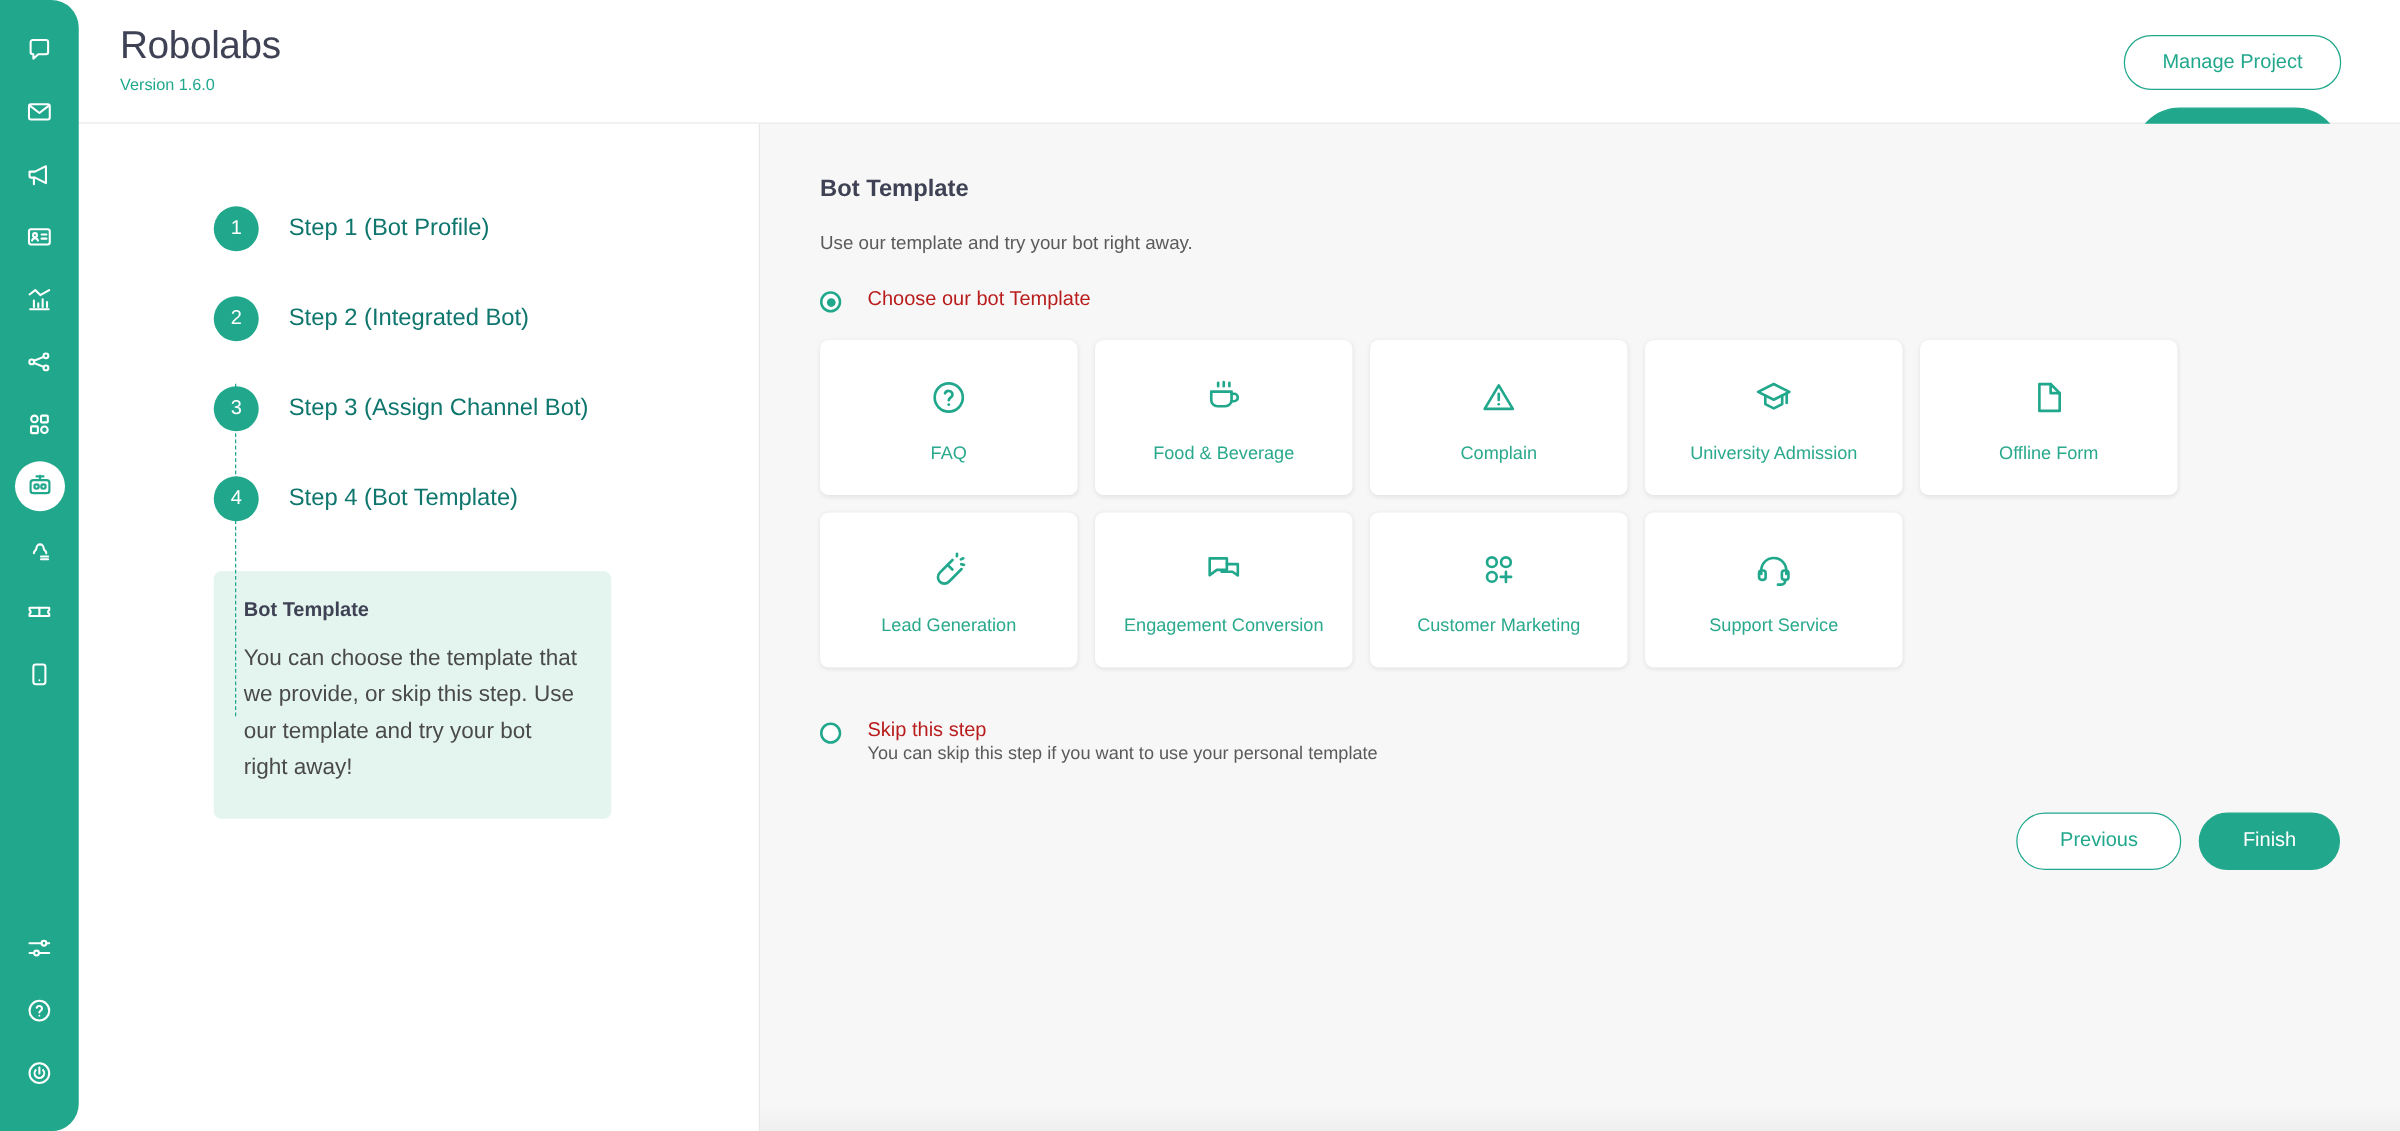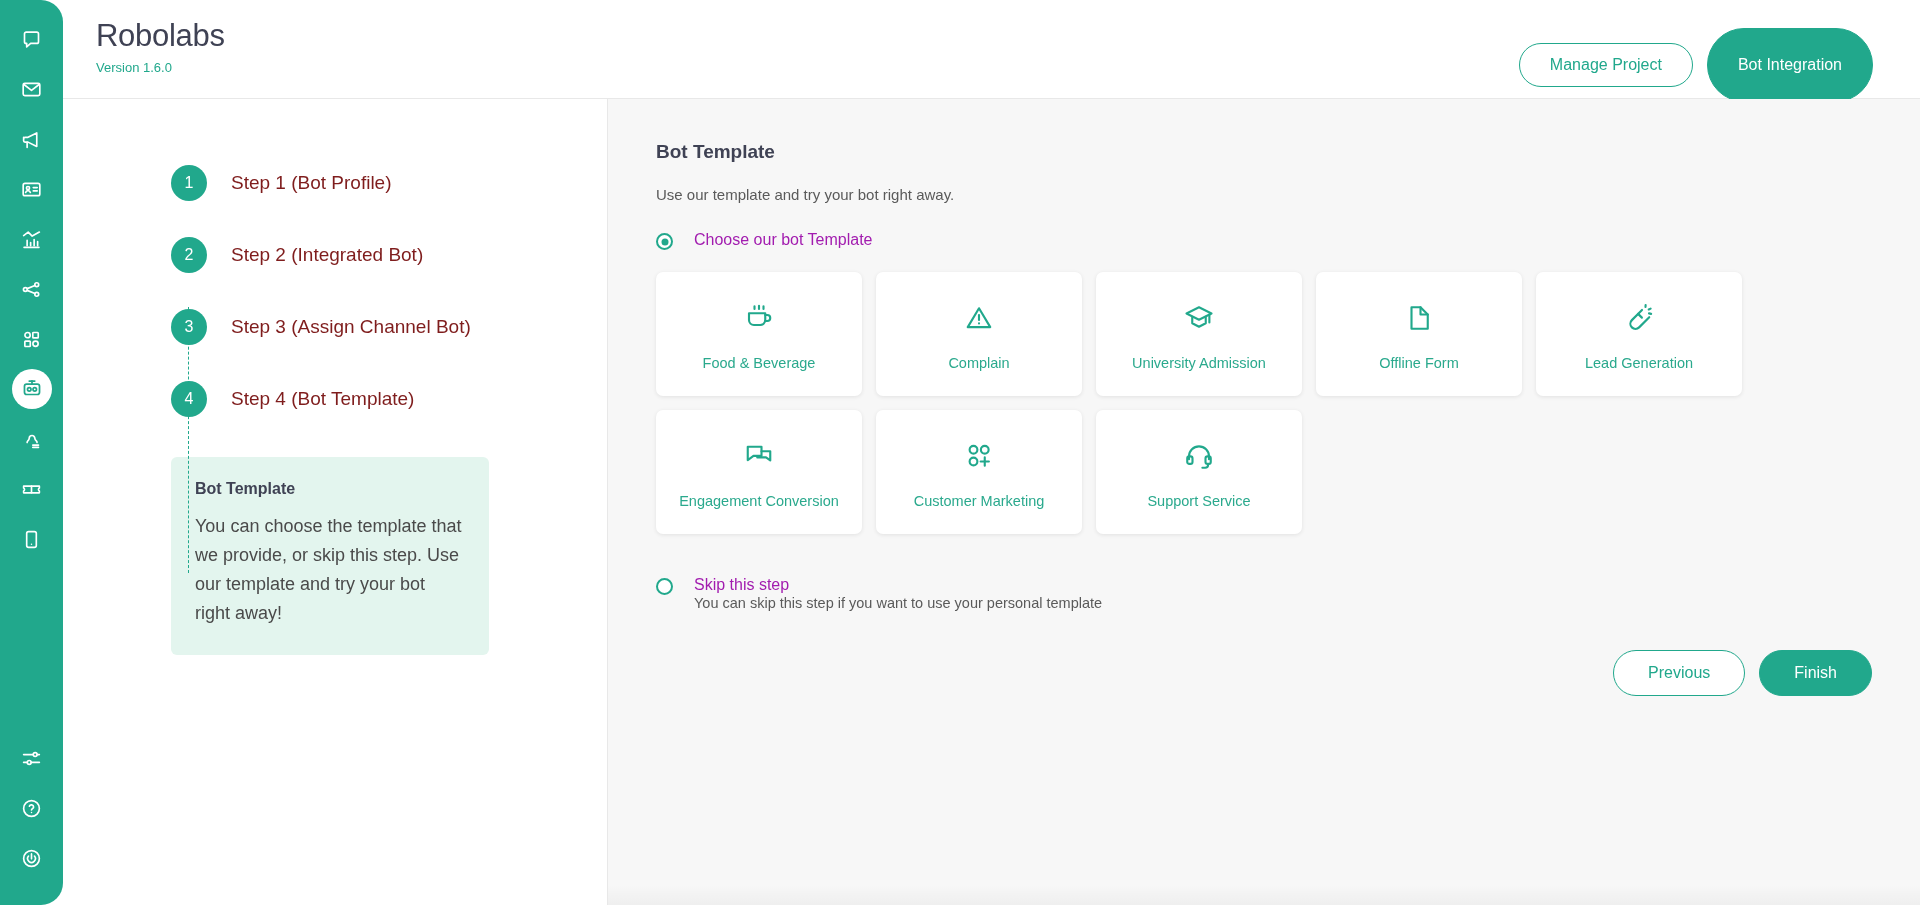--- a/index.html
+++ b/index.html
@@ -46,21 +46,21 @@
     background: #ffffff;
     position: relative;
   }
   .brand { display: flex; flex-direction: column; }
   .brand-title {
     font-size: 31px; font-weight: 400; color: #3f4254; line-height: 1.15;
     letter-spacing: -0.3px;
     text-align: right;
   }
   .brand-version { font-size: 13px; color: #21a88c; margin-top: 6px; }
-  .topbar-actions { margin-left: auto; display: flex; gap: 14px; align-items: center; padding-top: 10px; }
+  .topbar-actions { margin-left: auto; display: flex; gap: 14px; align-items: flex-end; padding-top: 10px; flex-direction: column; }
   .btn {
     font-size: 16px; font-family: "Liberation Sans", sans-serif;
     border-radius: 999px; cursor: pointer; line-height: 1;
     padding: 12px 26px; white-space: nowrap;
   }
   .btn-outline {
     background: #ffffff; color: #21a88c; border: 1px solid #21a88c;
   }
   .btn-solid {
     background: #21a88c; color: #ffffff; border: 1px solid #21a88c;
@@ -81,21 +81,21 @@
   .step-row {
     display: flex; align-items: center; position: relative;
     height: 72px; cursor: pointer;
   }
   .step-dot {
     width: 36px; height: 36px; border-radius: 50%;
     background: #21a88c; color: #fff;
     font-size: 16px; display: flex; align-items: center; justify-content: center;
     flex: 0 0 36px; position: relative; z-index: 2;
   }
-  .step-label { font-size: 19px; color: #7f1d1d; margin-left: 24px; }
+  .step-label { font-size: 19px; color: #0f766e; margin-left: 24px; }
   .step-line {
     position: absolute; left: 125px; top: 160px;
     width: 0; height: 266px;
     border-left: 1px dashed #21a88c;
     z-index: 1;
   }
   .info-card {
     margin: 22px 0 0 108px;
     width: 318px;
     background: #e3f5ee;
@@ -120,21 +120,21 @@
     width: 17px; height: 17px; border-radius: 50%;
     border: 2.5px solid #21a88c; background: #fff;
     flex: 0 0 17px; margin-top: 2px; cursor: pointer;
     position: relative;
   }
   .radio.checked::after {
     content: ""; position: absolute;
     top: 50%; left: 50%; transform: translate(-50%,-50%);
     width: 7px; height: 7px; border-radius: 50%; background: #21a88c;
   }
-  .radio-label { font-size: 16px; color: #a21caf; margin-left: 21px; font-weight: 500; }
+  .radio-label { font-size: 16px; color: #b91c1c; margin-left: 21px; font-weight: 500; }
   .radio-block { margin-left: 21px; }
   .radio-block .radio-label { margin-left: 0; display: block; }
   .radio-desc { font-size: 14.5px; color: #5a5a5a; margin-top: 6px; }
 
   .cards-grid {
     display: grid;
     grid-template-columns: repeat(5, 206px);
     gap: 14px 14px;
     margin-top: 22px;
   }
@@ -359,20 +359,30 @@
         <h2 class="content-title">Bot Template</h2>
         <p class="content-sub">Use our template and try your bot right away.</p>
 
         <div class="radio-row">
           <span class="radio checked"></span>
           <span class="radio-label">Choose our bot Template</span>
         </div>
 
         <div class="cards-grid">
 
+          <div class="tpl-card">
+            <div class="tpl-icon">
+              <svg width="30" height="30" viewBox="0 0 24 24" fill="none" stroke="#21a88c" stroke-width="1.7" stroke-linecap="round" stroke-linejoin="round">
+                <circle cx="12" cy="12" r="9"></circle>
+                <path d="M9.6 9.3a2.5 2.5 0 0 1 4.8.9c0 1.7-2.4 2-2.4 3.5"></path>
+                <circle cx="12" cy="16.6" r="0.9" fill="#21a88c" stroke="none"></circle>
+              </svg>
+            </div>
+            <div class="tpl-label">FAQ</div>
+          </div>
 
           <div class="tpl-card">
             <div class="tpl-icon">
               <svg width="30" height="30" viewBox="0 0 24 24" fill="none" stroke="#21a88c" stroke-width="1.7" stroke-linecap="round" stroke-linejoin="round">
                 <path d="M8.4 2.6v2.2M12 2.2v2.6M15.6 2.6v2.2"></path>
                 <path d="M4 8.2h13v5.4a4 4 0 0 1-4 4H8a4 4 0 0 1-4-4z"></path>
                 <path d="M17 9.6h1.6a2.4 2.4 0 0 1 0 4.8H17"></path>
               </svg>
             </div>
             <div class="tpl-label">Food &amp; Beverage</div>

